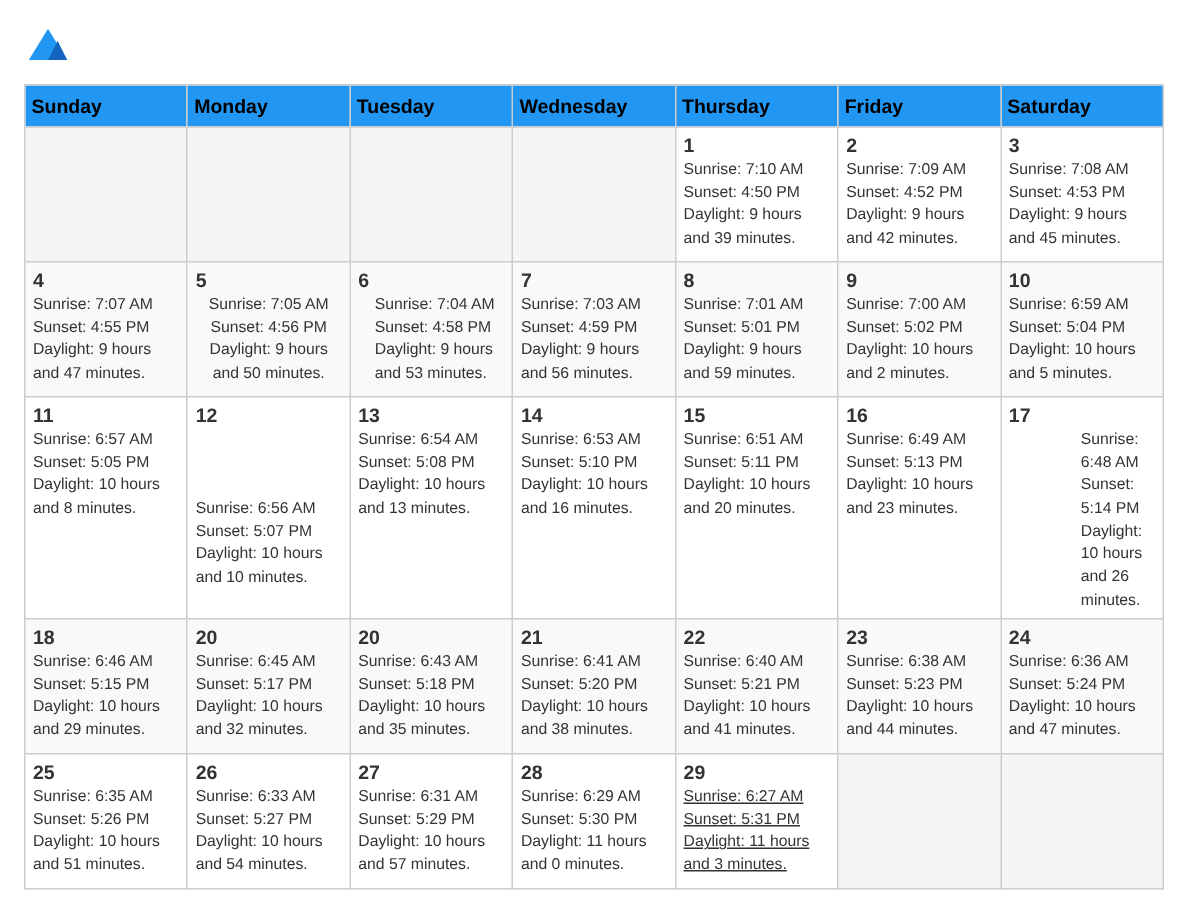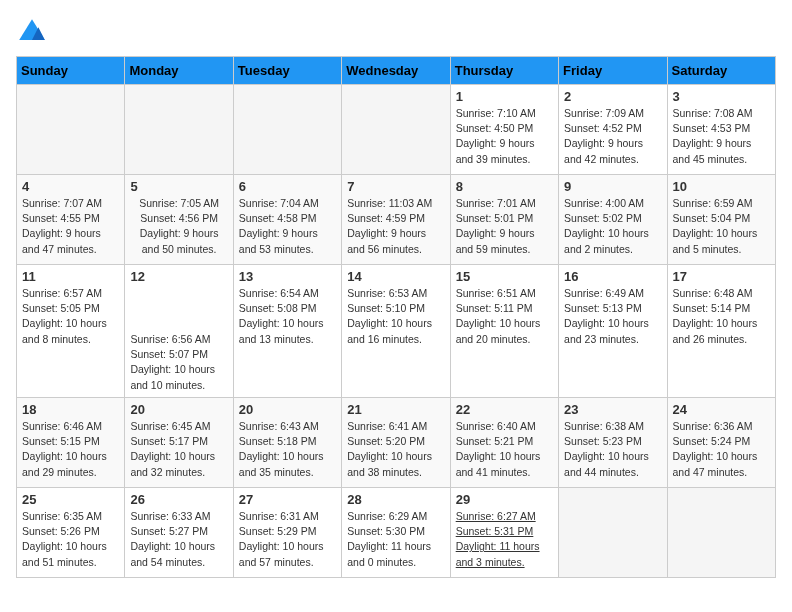--- a/index.html
+++ b/index.html
@@ -158,42 +158,42 @@
         </td>
         <td>
           <span class="day-num">5</span>
           <div class="day-detail" style="white-space: pre-line; text-align: center;">Sunrise: 7:05 AM
 Sunset: 4:56 PM
 Daylight: 9 hours
 and 50 minutes.</div>
         </td>
         <td>
           <span class="day-num">6</span>
-          <div class="day-detail" style="white-space: pre-line;">Sunrise: 7:04 AM
+          <div class="day-detail" style="white-space: pre-line; margin-left: 11px;">Sunrise: 7:04 AM
 Sunset: 4:58 PM
 Daylight: 9 hours
 and 53 minutes.</div>
         </td>
         <td>
           <span class="day-num">7</span>
-          <div class="day-detail" style="white-space: pre-line;">Sunrise: 11:03 AM
+          <div class="day-detail" style="white-space: pre-line;">Sunrise: 7:03 AM
 Sunset: 4:59 PM
 Daylight: 9 hours
 and 56 minutes.</div>
         </td>
         <td>
           <span class="day-num">8</span>
           <div class="day-detail" style="white-space: pre-line;">Sunrise: 7:01 AM
 Sunset: 5:01 PM
 Daylight: 9 hours
 and 59 minutes.</div>
         </td>
         <td>
           <span class="day-num">9</span>
-          <div class="day-detail" style="white-space: pre-line;">Sunrise: 4:00 AM
+          <div class="day-detail" style="white-space: pre-line;">Sunrise: 7:00 AM
 Sunset: 5:02 PM
 Daylight: 10 hours
 and 2 minutes.</div>
         </td>
         <td>
           <span class="day-num">10</span>
           <div class="day-detail" style="white-space: pre-line;">Sunrise: 6:59 AM
 Sunset: 5:04 PM
 Daylight: 10 hours
 and 5 minutes.</div>
@@ -237,21 +237,21 @@
         </td>
         <td>
           <span class="day-num">16</span>
           <div class="day-detail" style="white-space: pre-line;">Sunrise: 6:49 AM
 Sunset: 5:13 PM
 Daylight: 10 hours
 and 23 minutes.</div>
         </td>
         <td>
           <span class="day-num">17</span>
-          <div class="day-detail" style="white-space: pre-line;">Sunrise: 6:48 AM
+          <div class="day-detail" style="white-space: pre-line; margin-left: 48px;">Sunrise: 6:48 AM
 Sunset: 5:14 PM
 Daylight: 10 hours
 and 26 minutes.</div>
         </td>
       </tr>
       <tr>
         <td>
           <span class="day-num">18</span>
           <div class="day-detail" style="white-space: pre-line;">Sunrise: 6:46 AM
 Sunset: 5:15 PM

